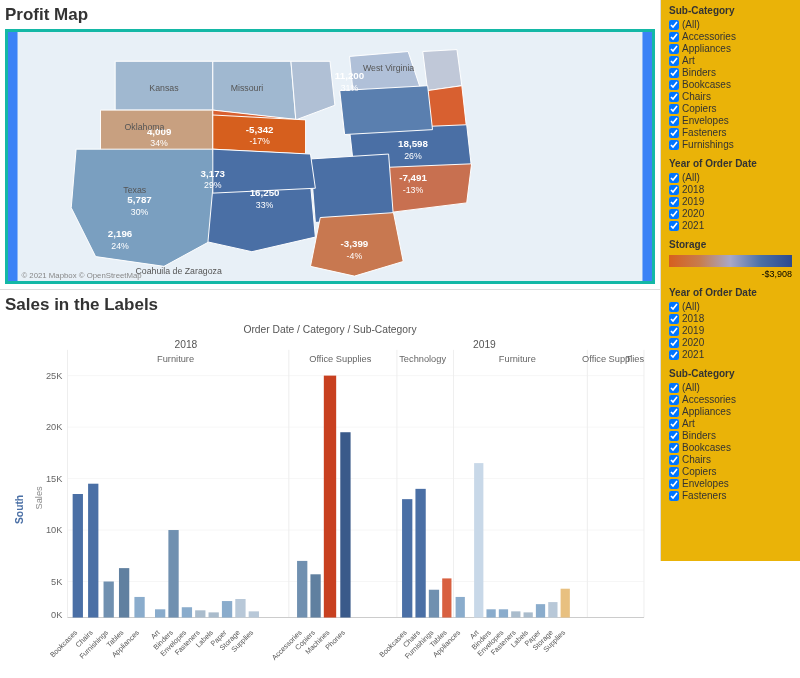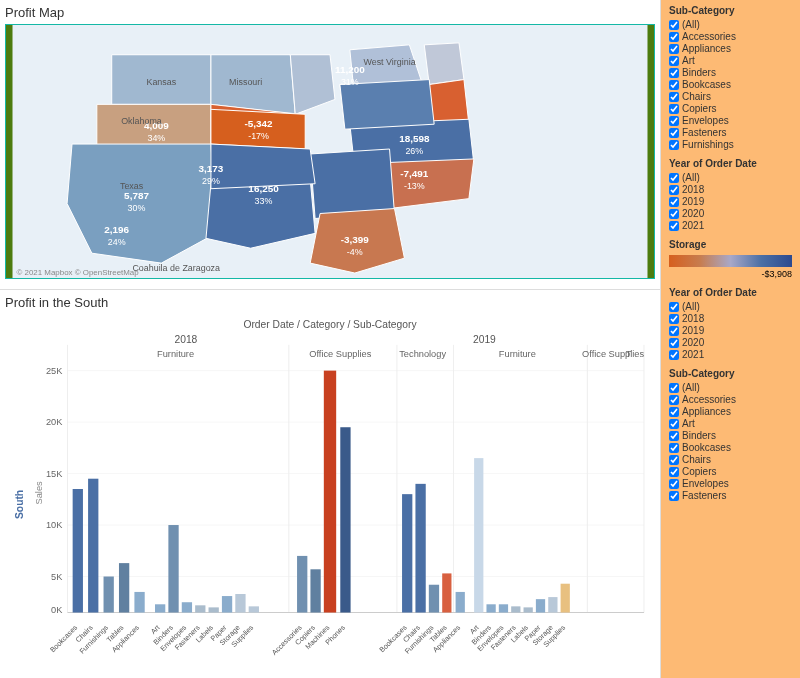--- a/index.html
+++ b/index.html
@@ -2,26 +2,26 @@
 <html><head>
   <meta charset="utf-8">
   <style>
     * { box-sizing: border-box; margin: 0; padding: 0; }
     body { font-family: Arial, sans-serif; font-size: 11px; background: #fff; width: 800px; height: 678px; overflow: hidden; }
     
     .main-container { display: flex; width: 800px; height: 678px; }
     
     .left-panel { flex: 1; width: 660px; overflow: hidden; }
     
-    .right-panel { width: 140px; background: #fdba74; border-left: 1px solid #ddd; padding: 5px 8px; overflow-y: auto; height: 678px; font-size: 10px; }
+    .right-panel { width: 140px; background: #eab308; border-left: 1px solid #ddd; padding: 5px 8px; overflow-y: auto; height: 561px; font-size: 10px; }
     
     
     .map-section { height: 290px; padding: 5px; border-bottom: 1px solid #ddd; position: relative; }
-    .section-title { font-size: 13px; font-weight: normal; color: #333; margin-bottom: 4px; }
-    .map-container { width: 100%; height: 255px; position: relative; background: #4d7c0f; border: 1px solid #14b8a6; overflow: hidden; }
+    .section-title { font-size: 17px; font-weight: bold; color: #333; margin-bottom: 4px; }
+    .map-container { width: 100%; height: 255px; position: relative; background: #3b82f6; border: 3px solid #14b8a6; overflow: hidden; }
     
     
     .map-svg { width: 100%; height: 100%; }
     
     
     .chart-section { height: 385px; padding: 5px; }
     .chart-container { width: 100%; height: 350px; position: relative; overflow: hidden; }
     
     
     .filter-section { margin-bottom: 8px; }
@@ -118,21 +118,21 @@
           <text x="130" y="100" font-size="9" fill="#555" text-anchor="middle">Oklahoma</text>
           <text x="120" y="165" font-size="9" fill="#555" text-anchor="middle">Texas</text>
           <text x="165" y="248" font-size="9" fill="#555" text-anchor="middle">Coahuila de Zaragoza</text>
 
           <text x="4" y="252" font-size="8" fill="#888">© 2021 Mapbox © OpenStreetMap</text>
         </svg>
       </div>
     </div>
 
     <div class="chart-section">
-      <div class="section-title">Profit in the South</div>
+      <div class="section-title">Sales in the Labels</div>
       <div class="chart-container">
         <svg width="100%" height="100%" viewBox="0 0 620 340" xmlns="http://www.w3.org/2000/svg">
 
           <text x="310" y="14" font-size="10" fill="#555" text-anchor="middle">Order Date / Category / Sub-Category</text>
 
           <text x="170" y="28" font-size="10" fill="#555" text-anchor="middle">2018</text>
           <text x="460" y="28" font-size="10" fill="#555" text-anchor="middle">2019</text>
 
           <line x1="55" y1="30" x2="55" y2="290" stroke="#ddd" stroke-width="0.5"></line>
           <line x1="270" y1="30" x2="270" y2="290" stroke="#ddd" stroke-width="0.5"></line>

